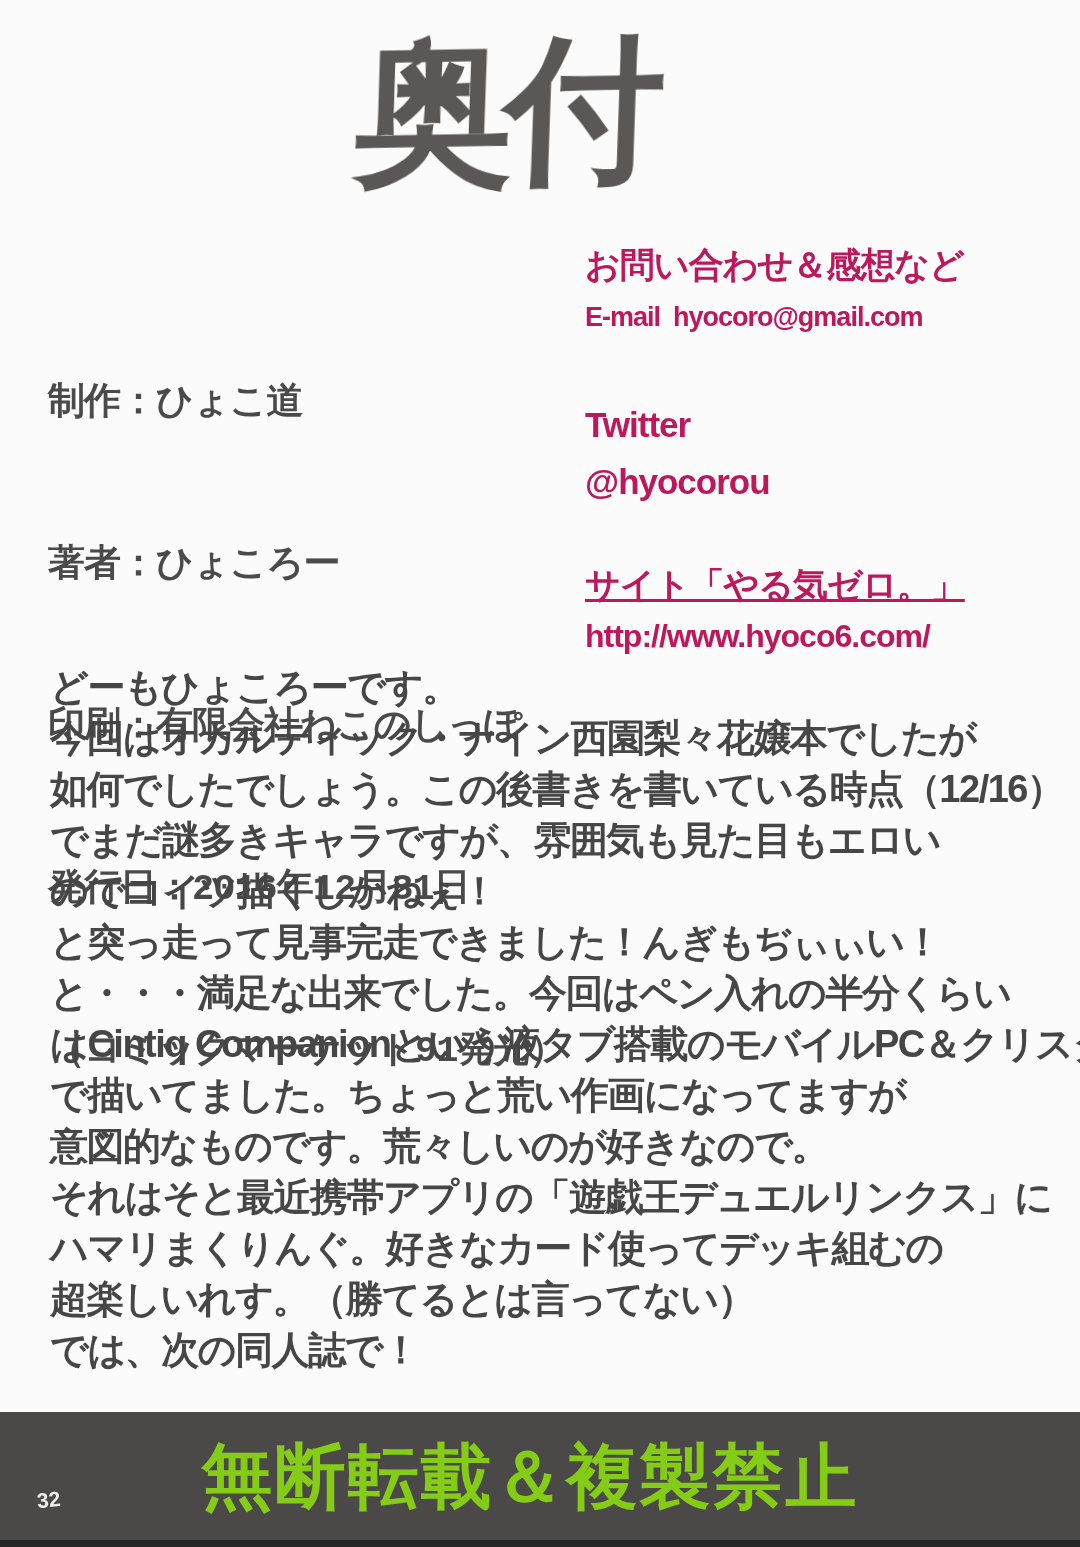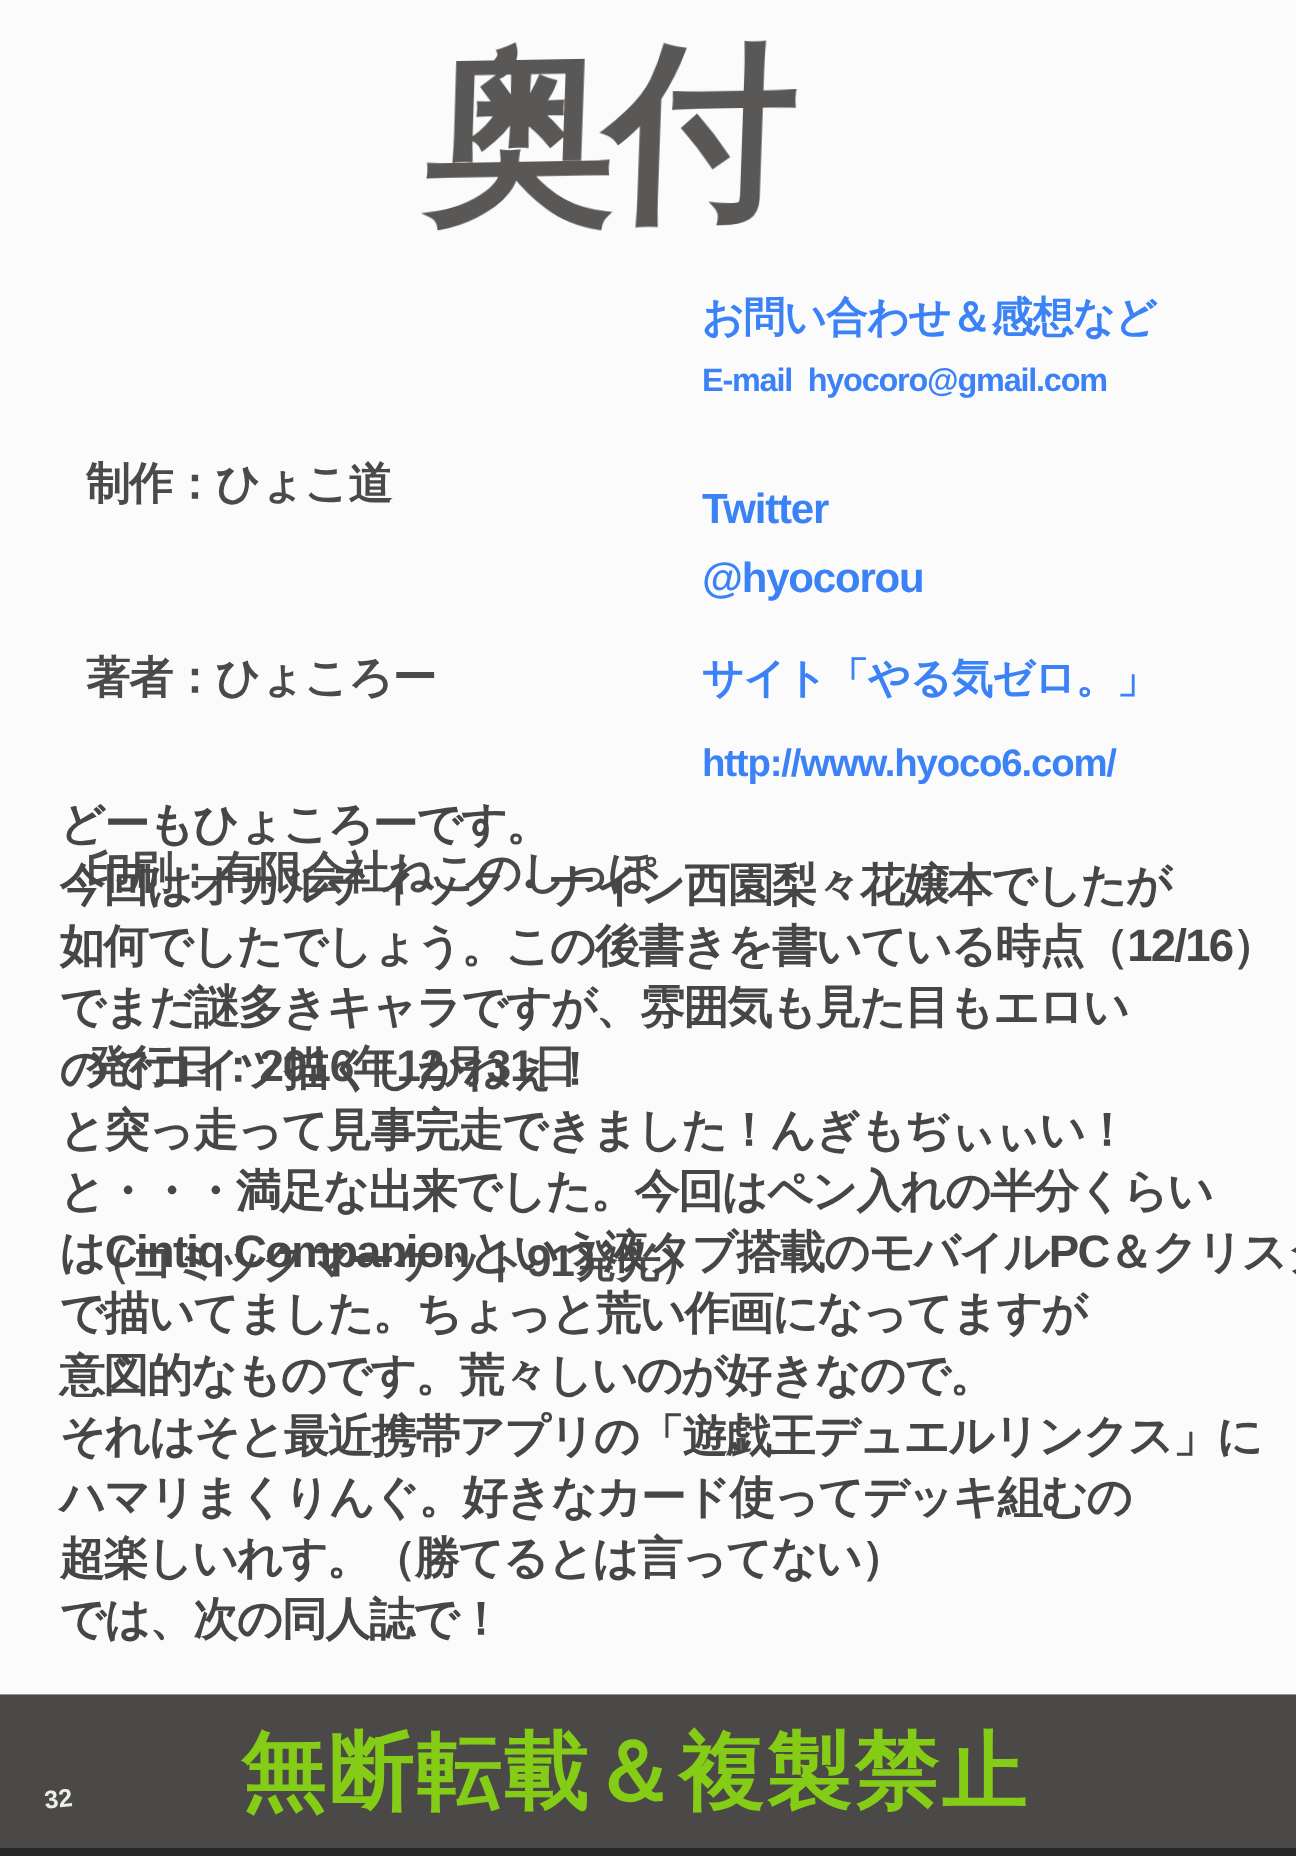--- a/index.html
+++ b/index.html
@@ -13,37 +13,38 @@
     position:absolute; top:22px; left:0; width:1010px;
     text-align:center;
     font-family:"DejaVu Serif", serif;
     font-size:160px; font-weight:bold; line-height:1.1;
     color:#5a5856; letter-spacing:-10px;
     transform:skewX(-3deg) rotate(-1deg);
     filter:blur(0.4px);
   }
   
   .colophon-left {
-    position:absolute; left:72px; top:268px;
+    position:absolute; left:48px; top:268px;
     font-size:37px; font-weight:bold; color:#4a4a4a;
     line-height:54px; letter-spacing:-1px; white-space:pre;
     filter:blur(0.25px);
+    font-family:Liberation Mono, monospace;
   }
   
   .contact-item {
     position:absolute; left:585px;
-    font-size:35px; font-weight:bold; color:#3b82f6;
+    font-size:35px; font-weight:bold; color:#be185d;
     letter-spacing:-1px; white-space:pre; line-height:1.1;
     filter:blur(0.25px);
   }
   .c-heading { top:246px; }
   .c-email   { top:303px; font-size:27px; }
   .c-twlabel { top:406px; }
   .c-twhandle{ top:463px;text-align:center; }
-  .c-site    { top:547px; }
+  .c-site    { top:566px;text-decoration:underline; }
   .c-url     { top:619px; font-size:32px; }
   
   .afterword {
     position:absolute; left:50px; top:662px;
     font-size:38px; font-weight:bold; color:#464646;
     line-height:51px; letter-spacing:-1.5px; white-space:nowrap;
     filter:blur(0.25px);
   }
   .afterword div { height:51px; }
   

